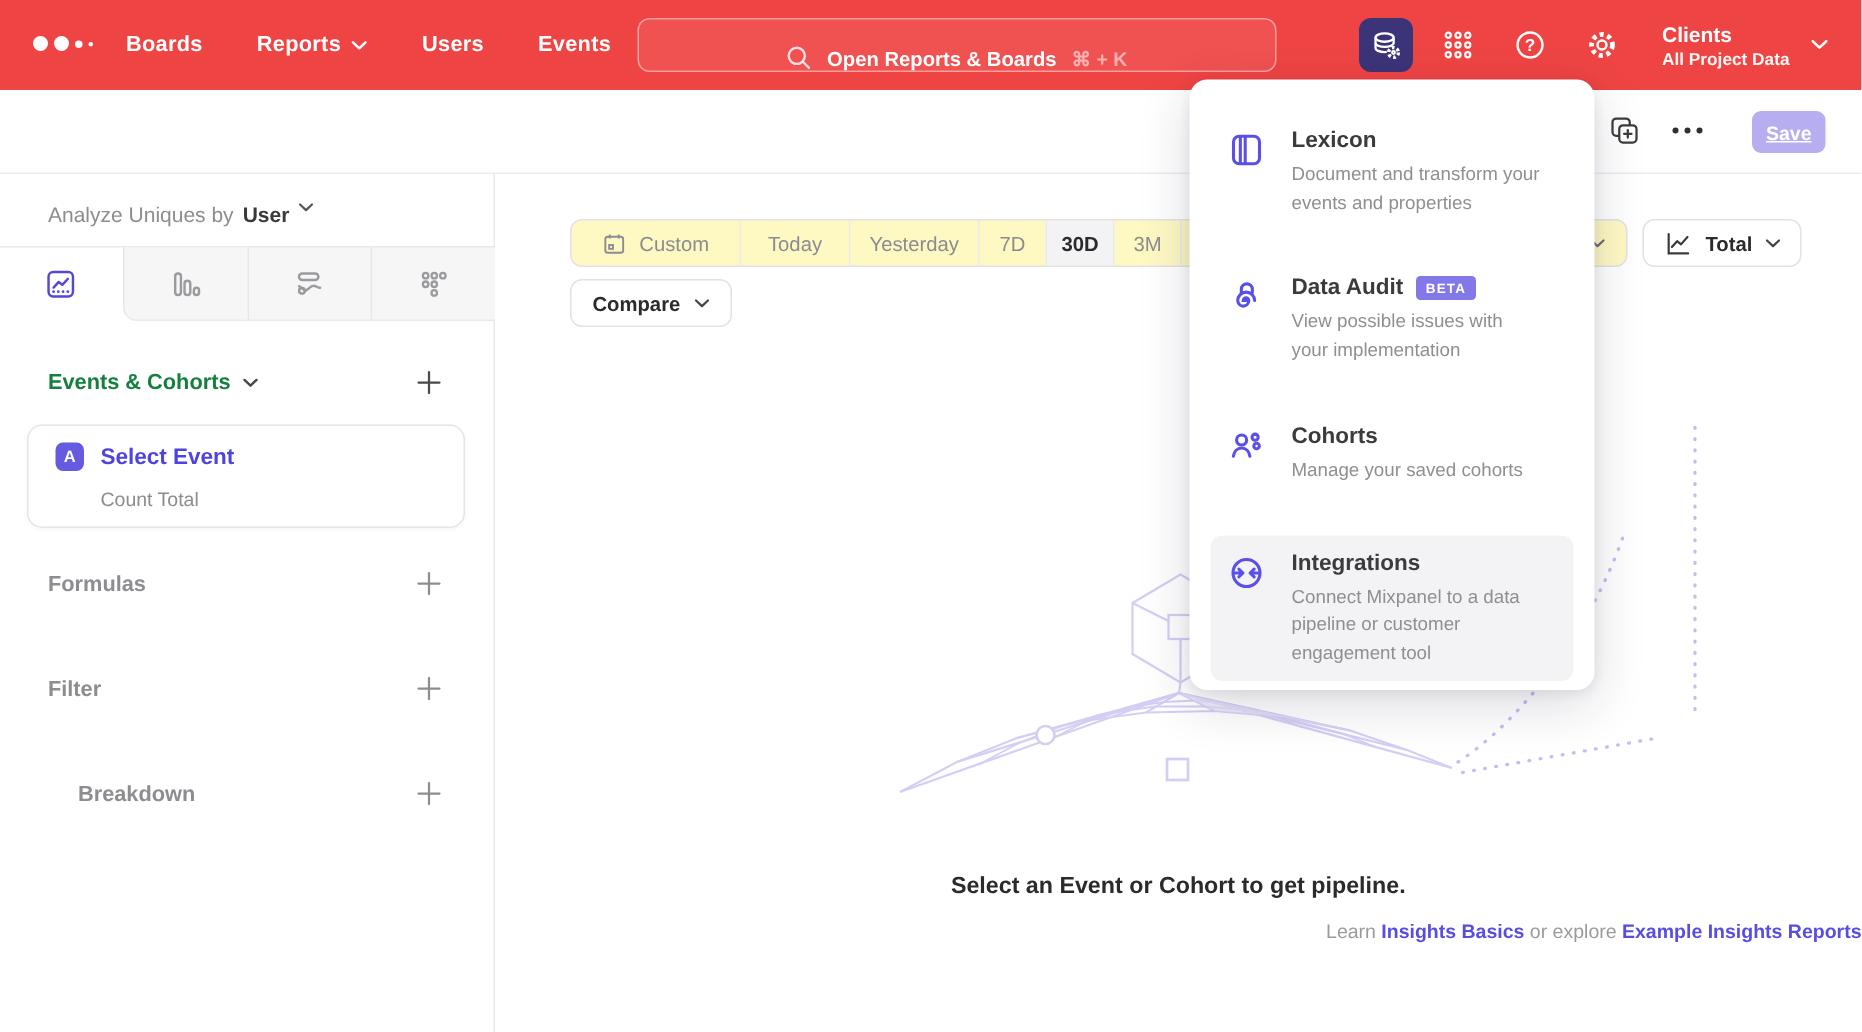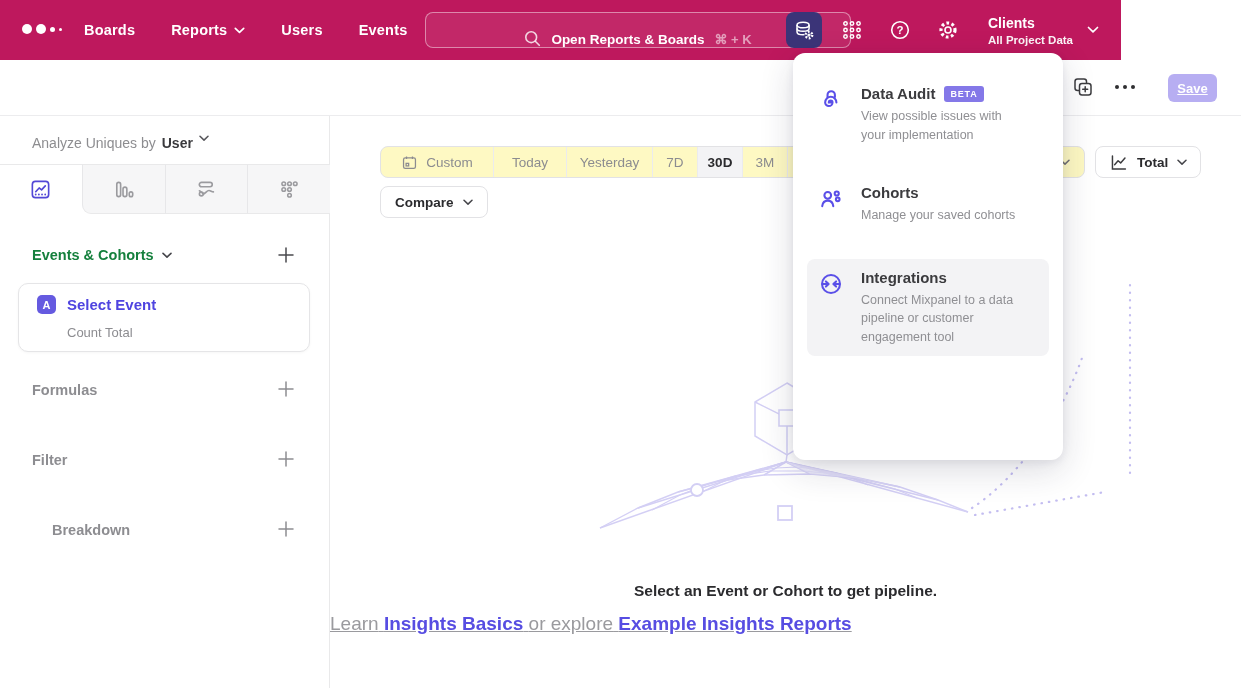--- a/index.html
+++ b/index.html
@@ -1,21 +1,21 @@
 <!DOCTYPE html>
 <html><head>
 <meta charset="utf-8">
 <style>
   * { margin:0; padding:0; box-sizing:border-box; }
   html,body { width:1241px; height:688px; }
   body { font-family:"Liberation Sans", sans-serif; background:#fff; overflow:hidden; }
   .app { position:relative; width:1241px; height:688px; background:#fff; }
 
   
-  .nav { position:absolute; left:0; top:0; width:1121px; height:60px; background:#be185d; z-index:10;
+  .nav { position:absolute; left:0; top:0; width:1241px; height:60px; background:#ef4444; z-index:10;
          display:flex; align-items:center; }
   .logo { position:absolute; left:22px; top:24px; display:flex; align-items:center; gap:4px; }
   .logo i { display:block; background:#fff; border-radius:50%; }
   .logo i.d1 { width:10px; height:10px; }
   .logo i.d2 { width:10px; height:10px; }
   .logo i.d3 { width:5px; height:5px; }
   .logo i.d4 { width:3px; height:3px; }
   .nav-items { position:absolute; left:84px; top:0; height:60px; display:flex; align-items:center; gap:36px; }
   .nav-item { color:#fff; font-size:14.5px; font-weight:600; letter-spacing:.2px; display:flex; align-items:center; gap:7px; cursor:pointer; }
   .chev { display:inline-block; }
@@ -74,21 +74,21 @@
   .seg.w-sm { width:45px; } .seg.fill { flex:1; border-left:1px solid #ebebee; cursor:default; }
   .seg.more { width:40px; color:#6f6f73; }
   .compare-btn { position:absolute; left:380px; top:186px; height:32px; padding:0 14px; background:#fff; border:1px solid #e2e2e5;
                  border-radius:8px; display:flex; align-items:center; gap:9px; font-size:13.5px; font-weight:600; color:#2b2b2e; cursor:pointer; z-index:2; }
   .line-btn { position:absolute; left:1095px; top:146px; height:32px; padding:0 13px; background:#fff; border:1px solid #e2e2e5;
               border-radius:8px; display:flex; align-items:center; gap:9px; font-size:13.5px; font-weight:600; color:#2b2b2e; cursor:pointer; z-index:2; }
 
   
   .illus { position:absolute; left:560px; top:240px; z-index:1; pointer-events:none; }
   .empty-title { position:absolute; left:330px; top:582px; width:911px; text-align:center; font-size:15.5px; font-weight:700; color:#2b2b2e; }
-  .empty-links { position:absolute; left:330px; top:613px; width:911px; text-align:left; font-size:19px; color:#9a9a9e;text-decoration:underline; }
+  .empty-links { position:absolute; left:330px; top:613px; width:911px; text-align:right; font-size:13px; color:#9a9a9e; }
   .empty-links a { color:#574de2; font-weight:700; text-decoration:none; cursor:pointer; }
 
   
   .menu-panel { position:absolute; left:793px; top:53px; width:270px; height:407px; background:#fff; border-radius:12px;
                 box-shadow:0 10px 34px rgba(30,30,60,.16), 0 2px 8px rgba(30,30,60,.08); z-index:50; padding:22px 14px 14px; }
   .menu-item { display:flex; gap:17px; padding:10px 11px; border-radius:8px; cursor:pointer; }
   .menu-item.hovered { background:#f3f3f5; }
   .mi-lexicon { margin-bottom:19px; } .mi-audit { margin-bottom:20px; } .mi-cohorts { margin-bottom:24px; }
   .menu-icon { flex:0 0 26px; padding-top:2px; }
   .menu-title-row { display:flex; align-items:center; gap:9px; }
@@ -372,20 +372,34 @@
   <div class="empty-title">Select an Event or Cohort to get pipeline.</div>
   <div class="empty-links">
     <span>Learn</span>
     <a>Insights Basics</a>
     <span>or explore</span>
     <a>Example Insights Reports</a>
   </div>
 
   <div class="menu-panel">
 
+    <div class="menu-item mi-lexicon">
+      <span class="menu-icon">
+        <svg width="26" height="26" viewBox="0 0 24 24" fill="none" stroke="#5a4fe8" stroke-width="1.9">
+          <rect x="4" y="3.5" width="16" height="17" rx="3.5"></rect>
+          <path d="M8.2 3.5v17M11.2 3.5v17"></path>
+        </svg>
+      </span>
+      <span>
+        <span class="menu-title-row">
+            <span class="menu-title">Lexicon</span>
+          </span>
+        <div class="menu-desc">Document and transform your events and properties</div>
+      </span>
+    </div>
 
     <div class="menu-item mi-audit">
       <span class="menu-icon">
         <svg width="26" height="26" viewBox="0 0 24 24" fill="none" stroke="#5a4fe8" stroke-width="1.9" stroke-linecap="round">
           <path d="M8.8 9.5V7.3a3.4 3.4 0 0 1 6.8 0v1.9"></path>
           <path d="M17 14.2a5.2 5.2 0 1 0-10.4 0 3.4 3.4 0 0 0 6.8 0 1.7 1.7 0 0 0-3.4 0h1.7"></path>
         </svg>
       </span>
       <span>
         <span class="menu-title-row">

